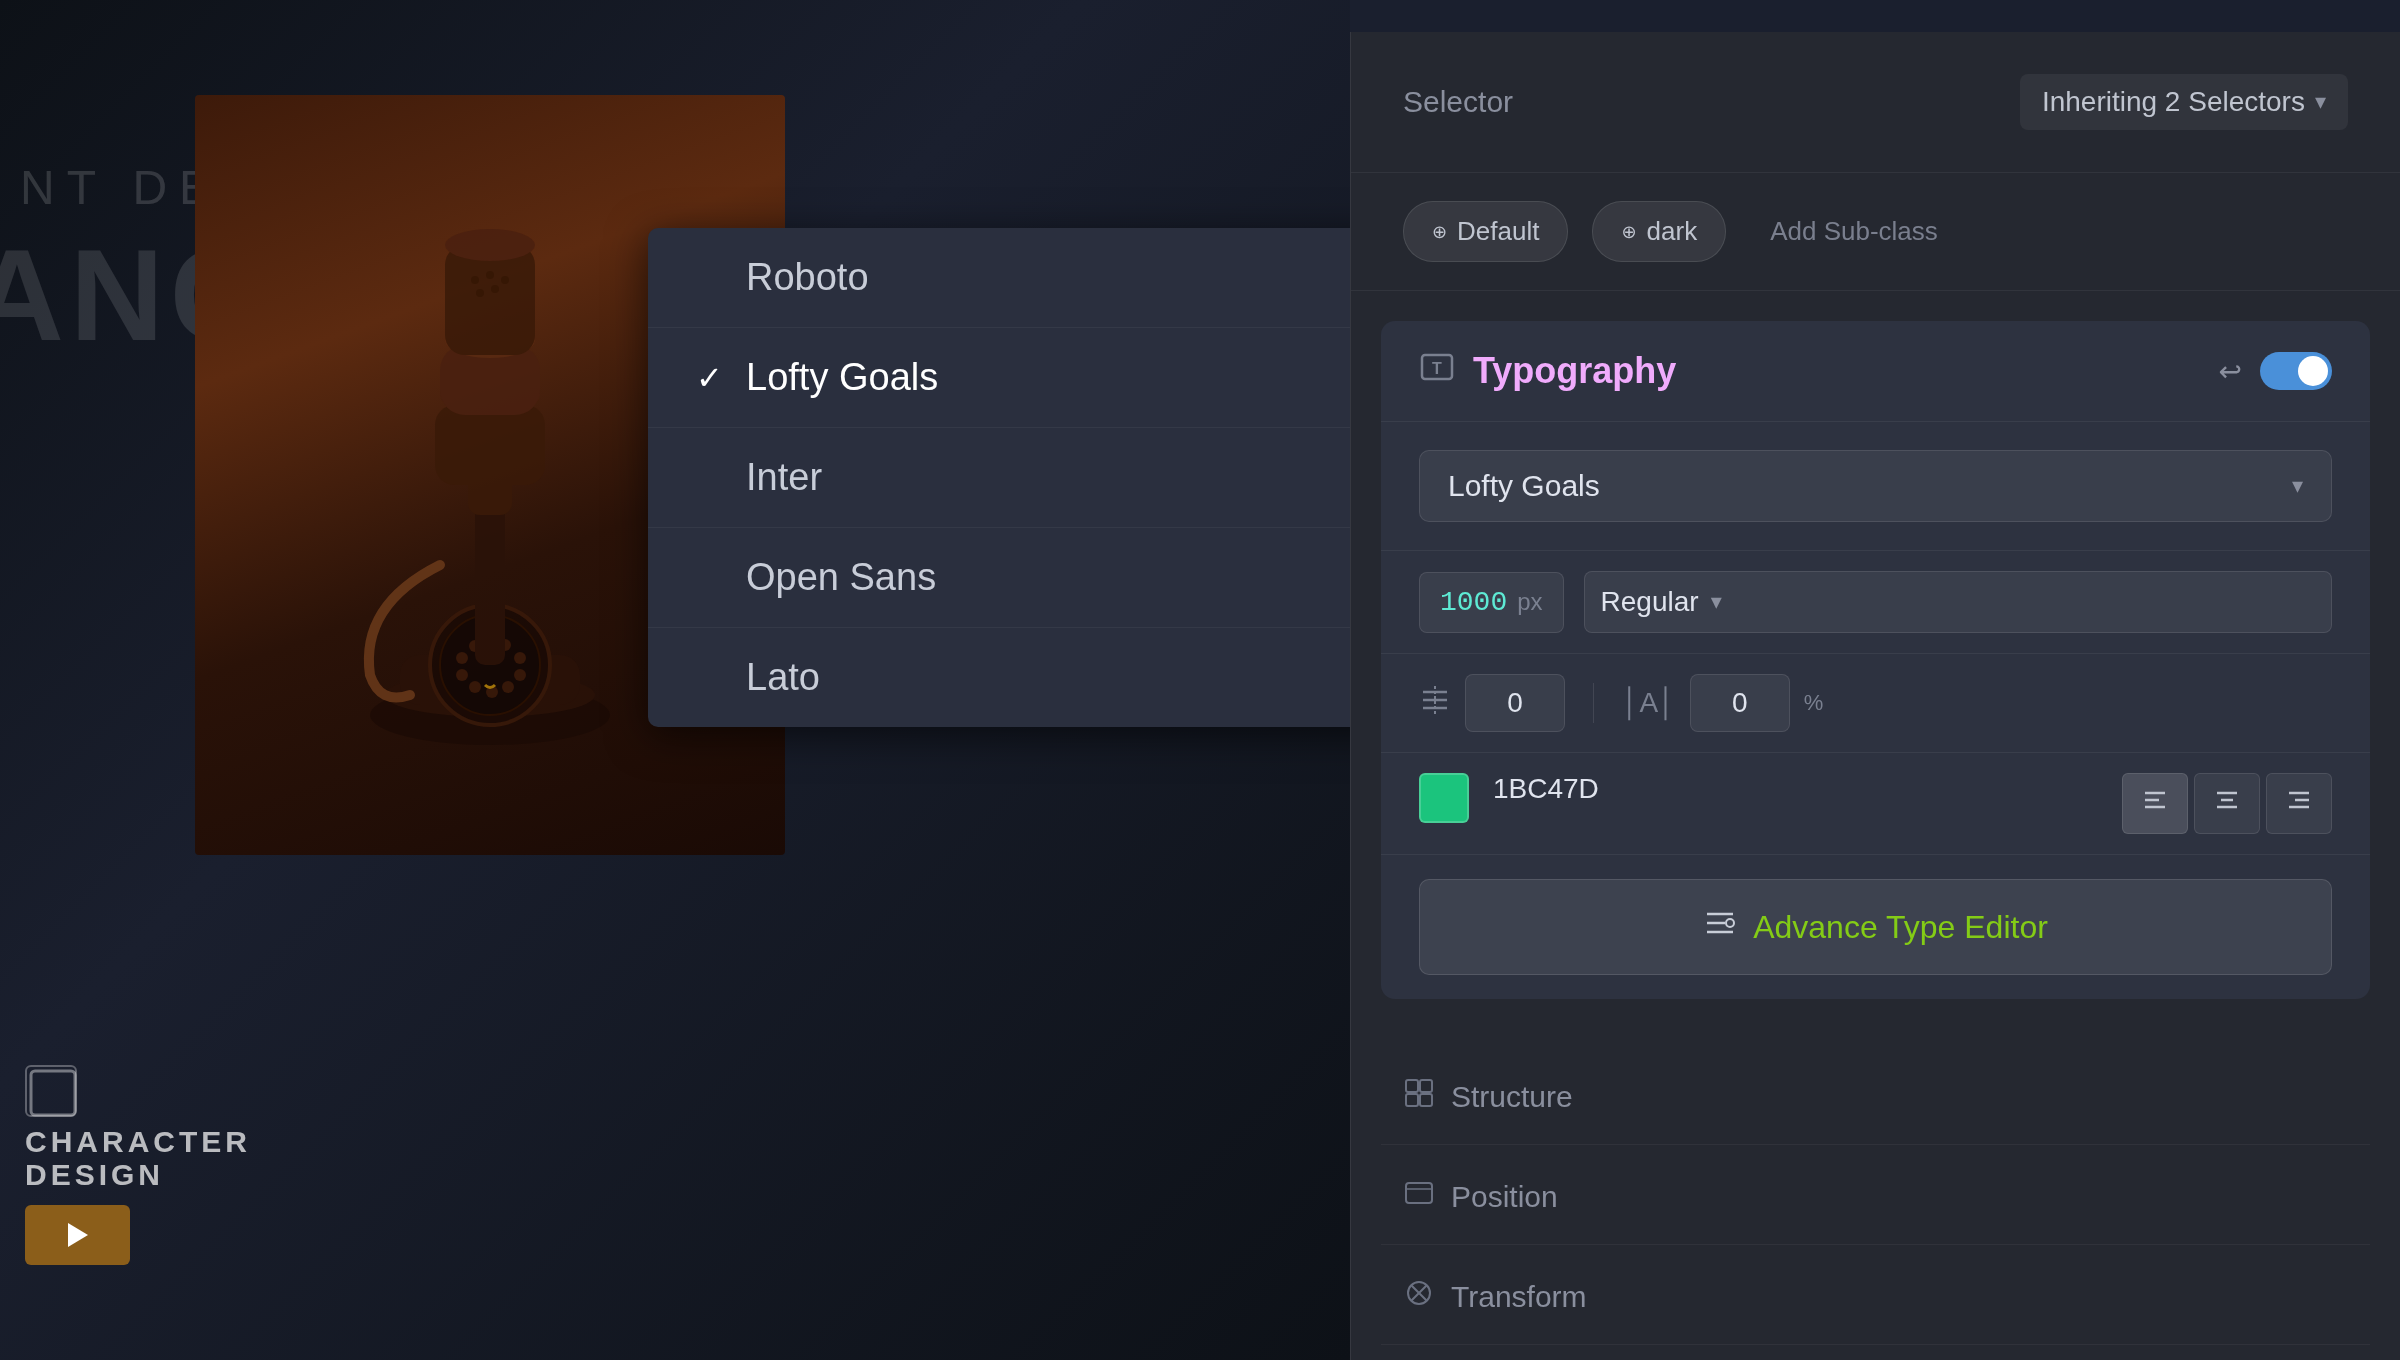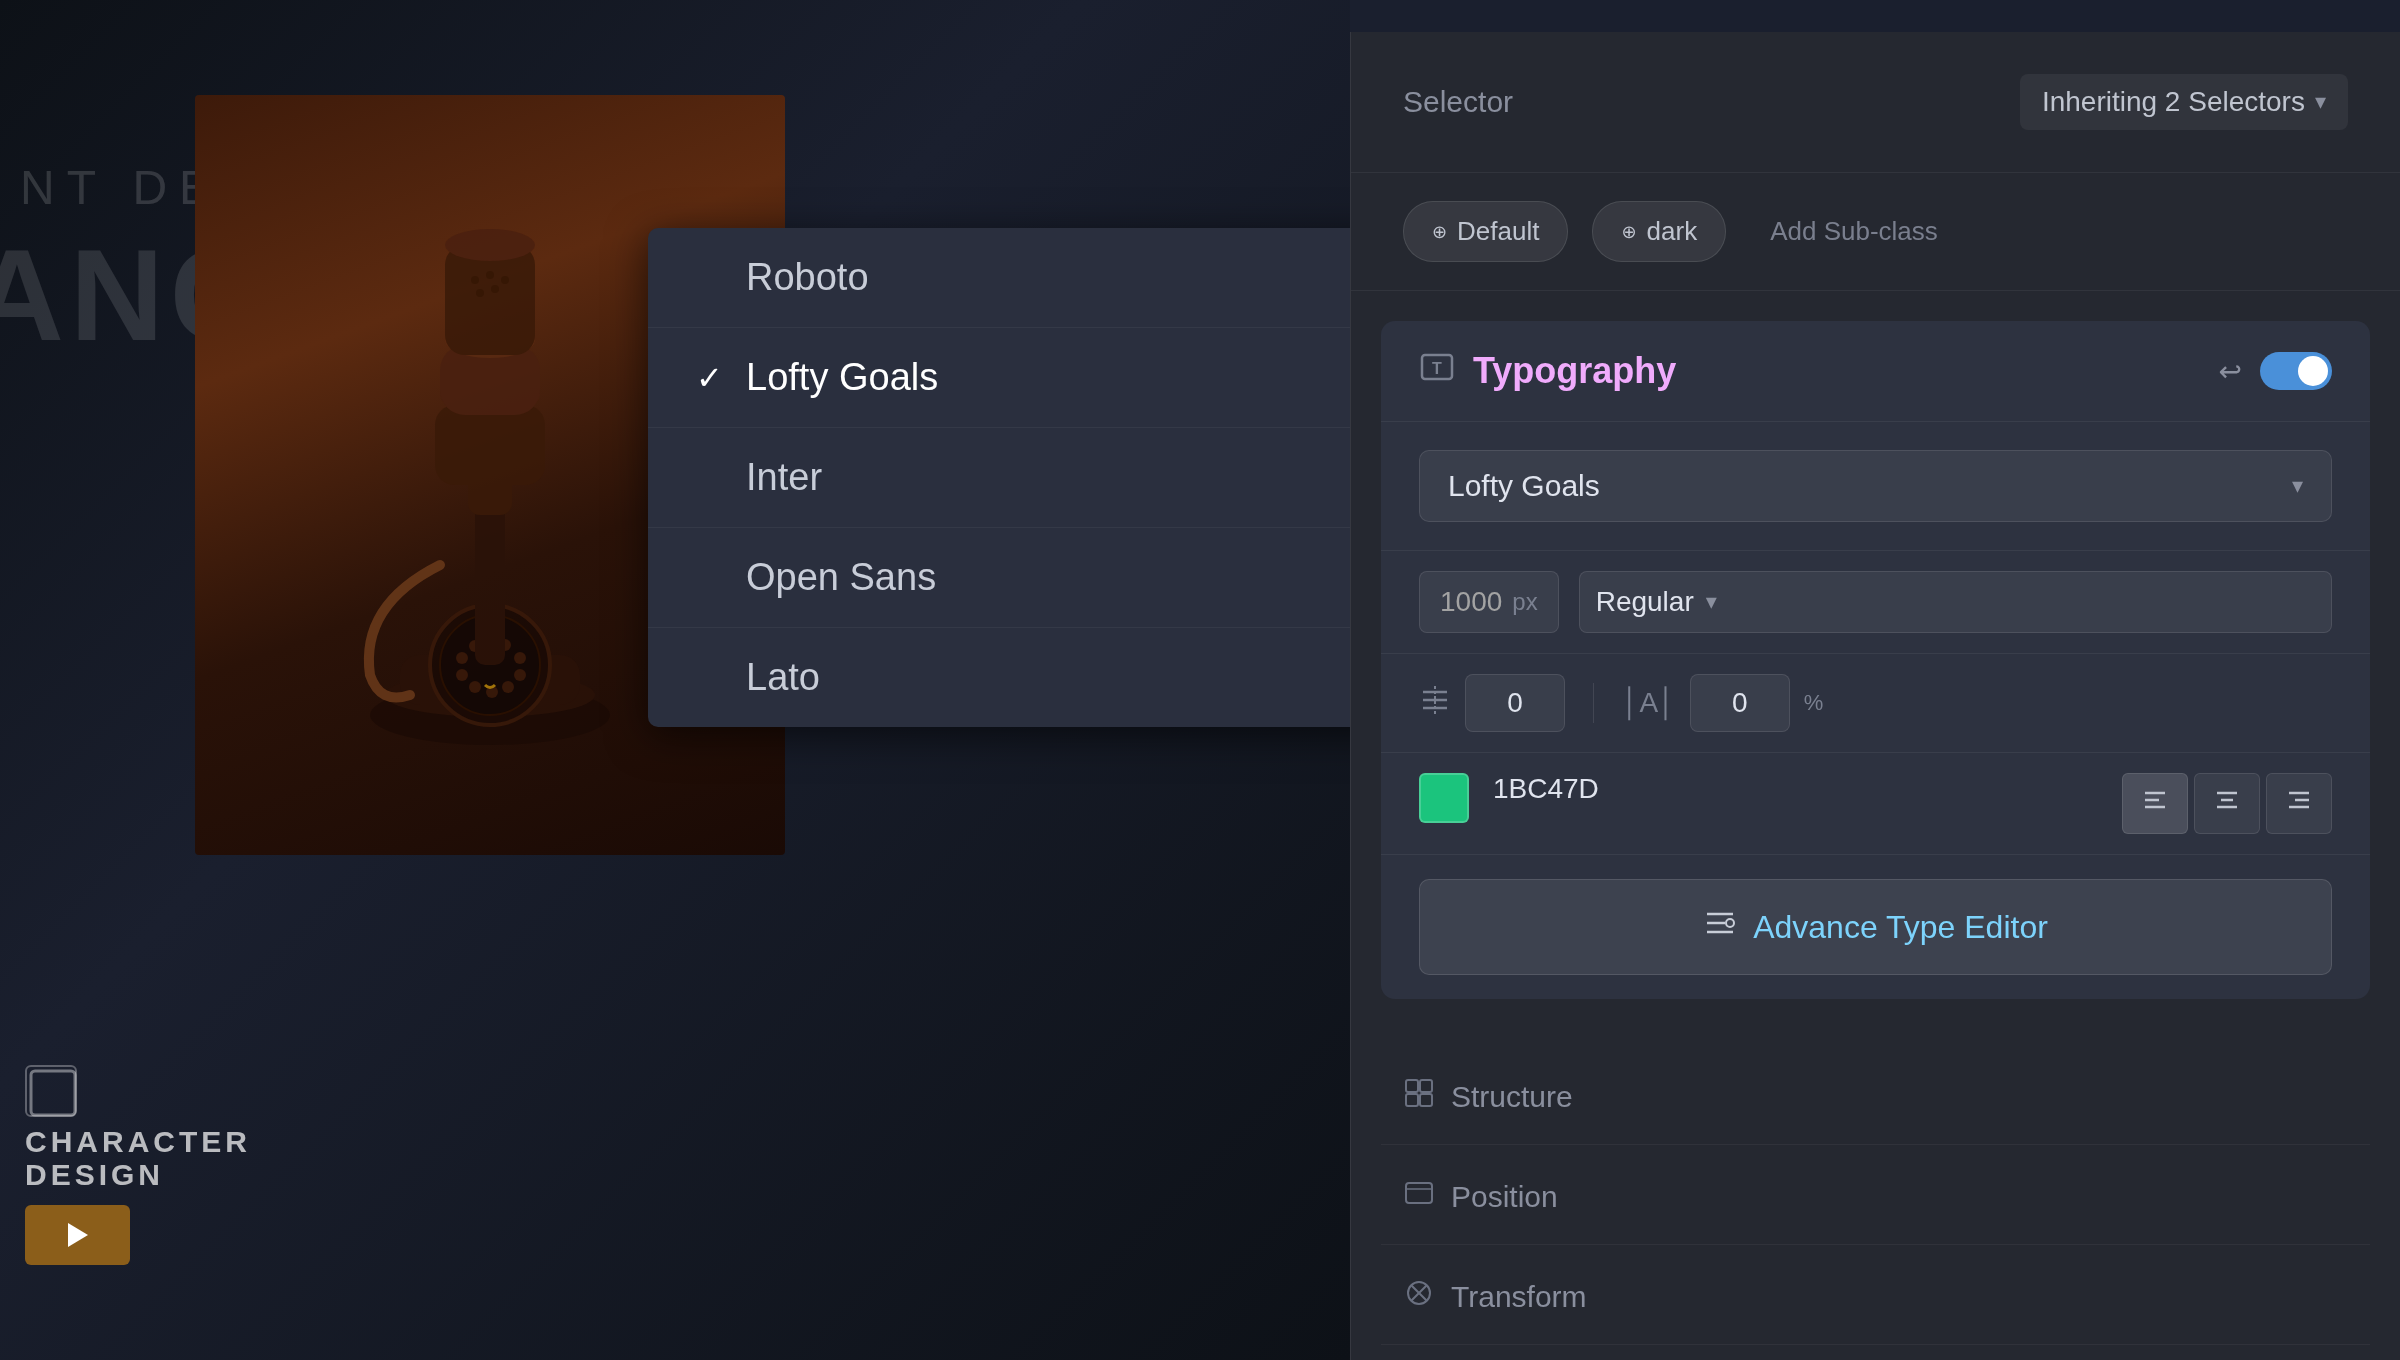--- a/index.html
+++ b/index.html
@@ -318,22 +318,23 @@
       display: flex;
       align-items: center;
       gap: 10px;
       background: rgba(255,255,255,0.06);
       border: 1px solid rgba(255,255,255,0.1);
       border-radius: 8px;
       padding: 14px 20px;
     }
 
     .size-value {
-      color: #a3a3a3;
+      color: #5eead4;
       font-size: 28px;
+      font-family: Liberation Mono, monospace;
     }
 
     .size-unit {
       color: #7a8090;
       font-size: 24px;
     }
 
     .weight-select {
       display: flex;
       align-items: center;
@@ -437,21 +438,21 @@
       margin: 24px 38px;
       display: flex;
       align-items: center;
       justify-content: center;
       gap: 16px;
       background: rgba(255,255,255,0.08);
       border: 1px solid rgba(255,255,255,0.12);
       border-radius: 10px;
       padding: 26px;
       cursor: pointer;
-      color: #7dd3fc;
+      color: #84cc16;
       font-size: 32px;
     }
 
     
     .other-sections {
       padding: 20px 30px;
       display: flex;
       flex-direction: column;
       gap: 4px;
     }

